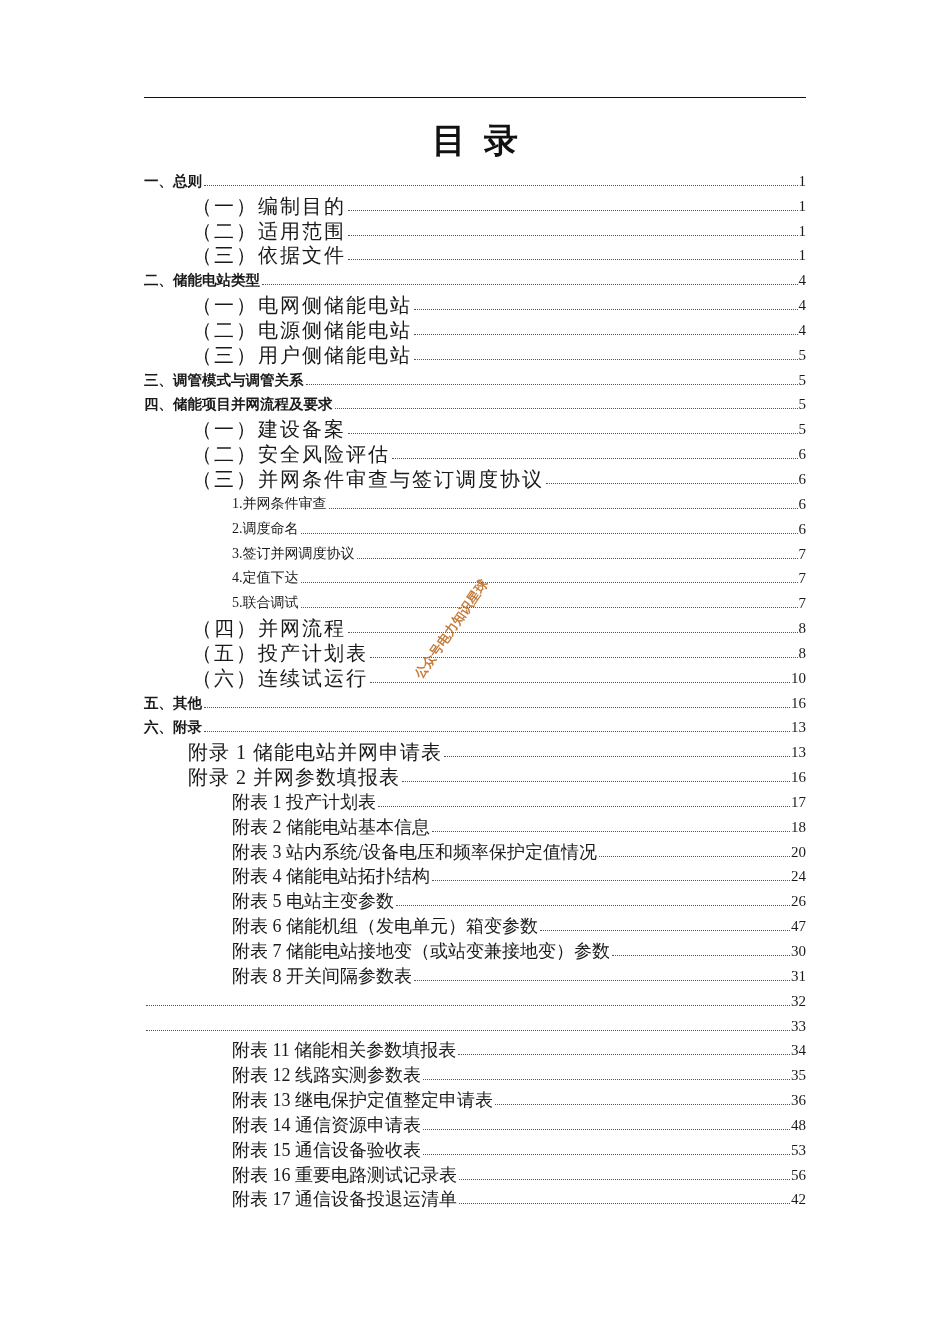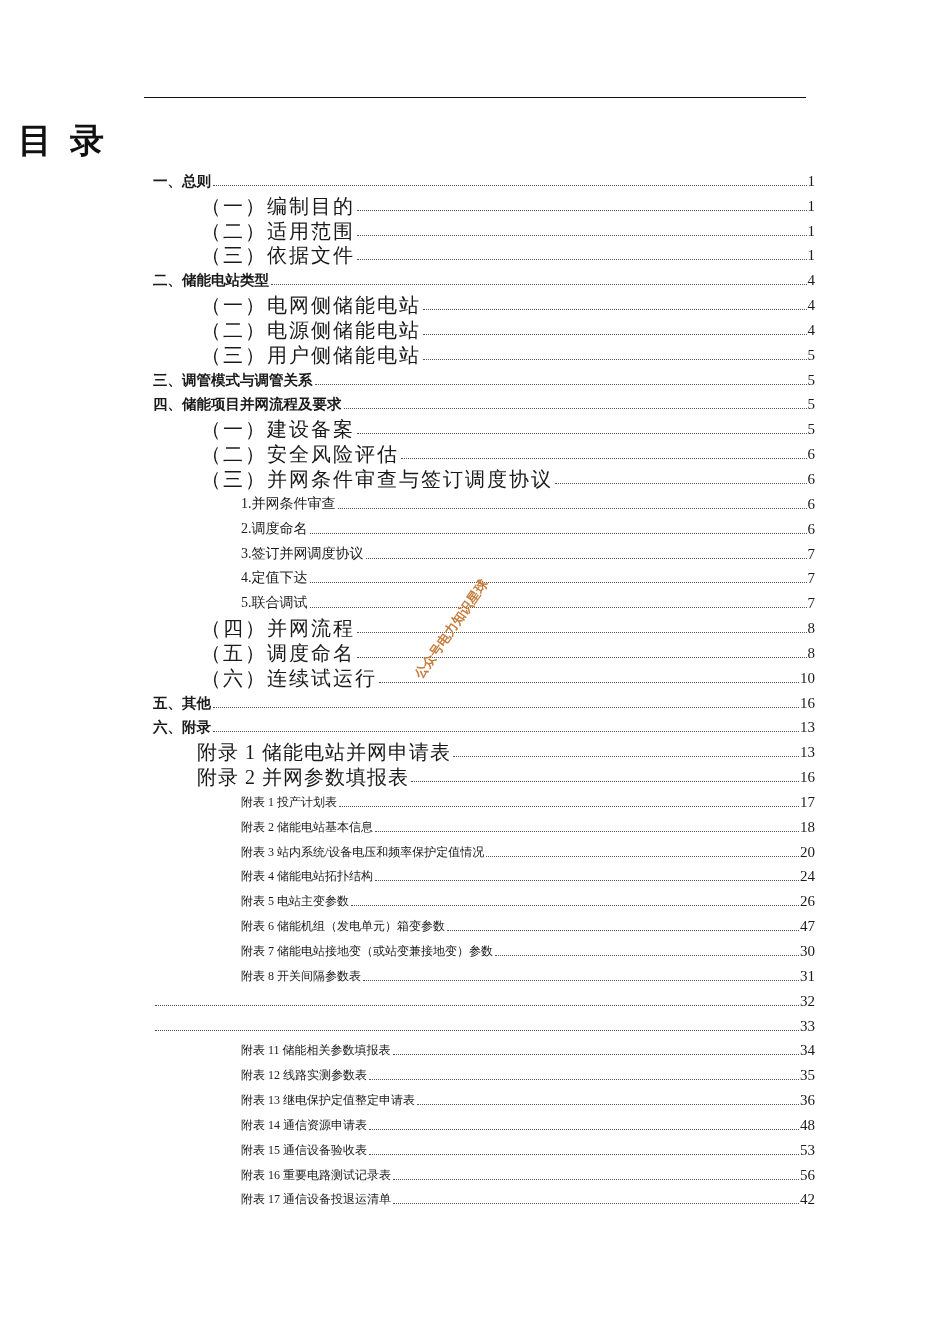--- a/index.html
+++ b/index.html
@@ -1,33 +1,33 @@
 <!DOCTYPE html>
 <html><head>
 <meta charset="utf-8">
 <style>
   html, body { margin: 0; padding: 0; background: #ffffff; }
   body { width: 950px; height: 1344px; position: relative; overflow: hidden;
          font-family: "Liberation Serif", "DejaVu Serif", serif; color: #1a1a1a; }
   .page { position: absolute; left: 0; top: 0; width: 950px; height: 1344px; }
   .top-rule { position: absolute; left: 144px; top: 97px; width: 662px; height: 0;
               border-top: 1.5px solid #111; }
-  .title { position: absolute; left: 0; width: 950px; top: 118px; 
+  .title { position: absolute; left: 0; width: 950px; top: 118px; text-align: center;
            font-family: "DejaVu Sans", "Liberation Sans", sans-serif; font-weight: bold;
            font-size: 34px; letter-spacing: 18px; line-height: 44px; color: #111; padding-left: 18px; box-sizing: border-box; }
-  .toc { position: absolute; left: 144px; top: 167px; width: 662px; margin-left: 9px; }
+  .toc { position: absolute; left: 144px; top: 167px; width: 662px; }
   .row { position: relative; height: 24.85px; display: flex; align-items: flex-end; }
   .row .label { white-space: nowrap; flex: 0 0 auto; font-size: 20px; line-height: 20px; padding-bottom: 1px; }
   .row .leader { flex: 1 1 auto; border-bottom: 1.4px dotted #555; margin: 0 1px 6px 2px; height: 0; }
   .row .page-num { flex: 0 0 auto; font-size: 15px; line-height: 20px; padding-bottom: 1px; }
   .lvl1 .label { font-family: "DejaVu Sans", "Liberation Sans", sans-serif; font-size: 14.5px; font-weight: 600; }
   .lvl2 .label { padding-left: 48px; letter-spacing: 2px; }
   .lvl3 .label { padding-left: 88px; font-size: 14px; }
   .appx .label { padding-left: 44px; letter-spacing: 1px; }
-  .atab .label { padding-left: 88px; font-size: 12px; }
+  .atab .label { padding-left: 88px; font-size: 18px; }
   .watermark { position: absolute; left: 418px; top: 668px; transform: rotate(-55deg);
                transform-origin: left center; color: #c0712a; font-size: 13px;
                font-family: "DejaVu Sans", "Liberation Sans", sans-serif; font-weight: bold;
                white-space: nowrap; opacity: 0.92; }
 </style>
 </head>
 <body>
 
 <div class="page">
   <div class="top-rule"></div>
@@ -124,21 +124,21 @@
     <span class="label">5.联合调试</span>
     <span class="leader"></span>
     <span class="page-num">7</span>
   </div>
       <div class="row lvl2">
     <span class="label">（四）并网流程</span>
     <span class="leader"></span>
     <span class="page-num">8</span>
   </div>
       <div class="row lvl2">
-    <span class="label">（五）调度命名</span>
+    <span class="label">（五）投产计划表</span>
     <span class="leader"></span>
     <span class="page-num">8</span>
   </div>
       <div class="row lvl2">
     <span class="label">（六）连续试运行</span>
     <span class="leader"></span>
     <span class="page-num">10</span>
   </div>
       <div class="row lvl1">
     <span class="label">五、其他</span>

